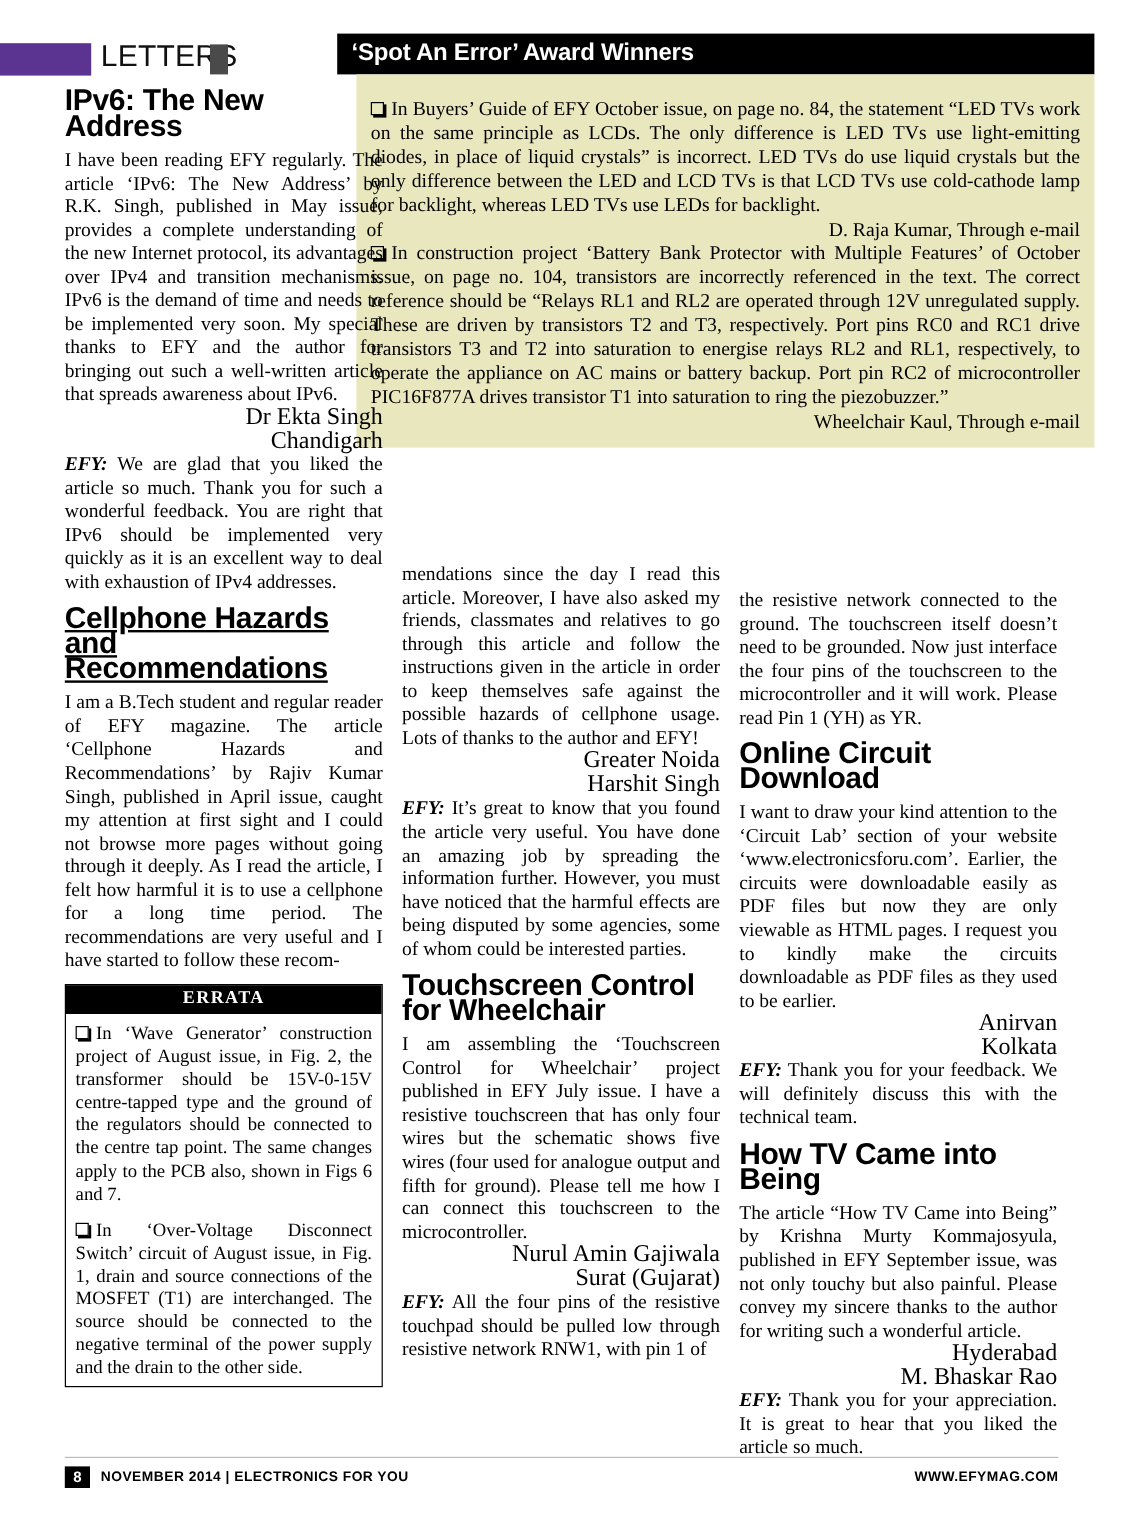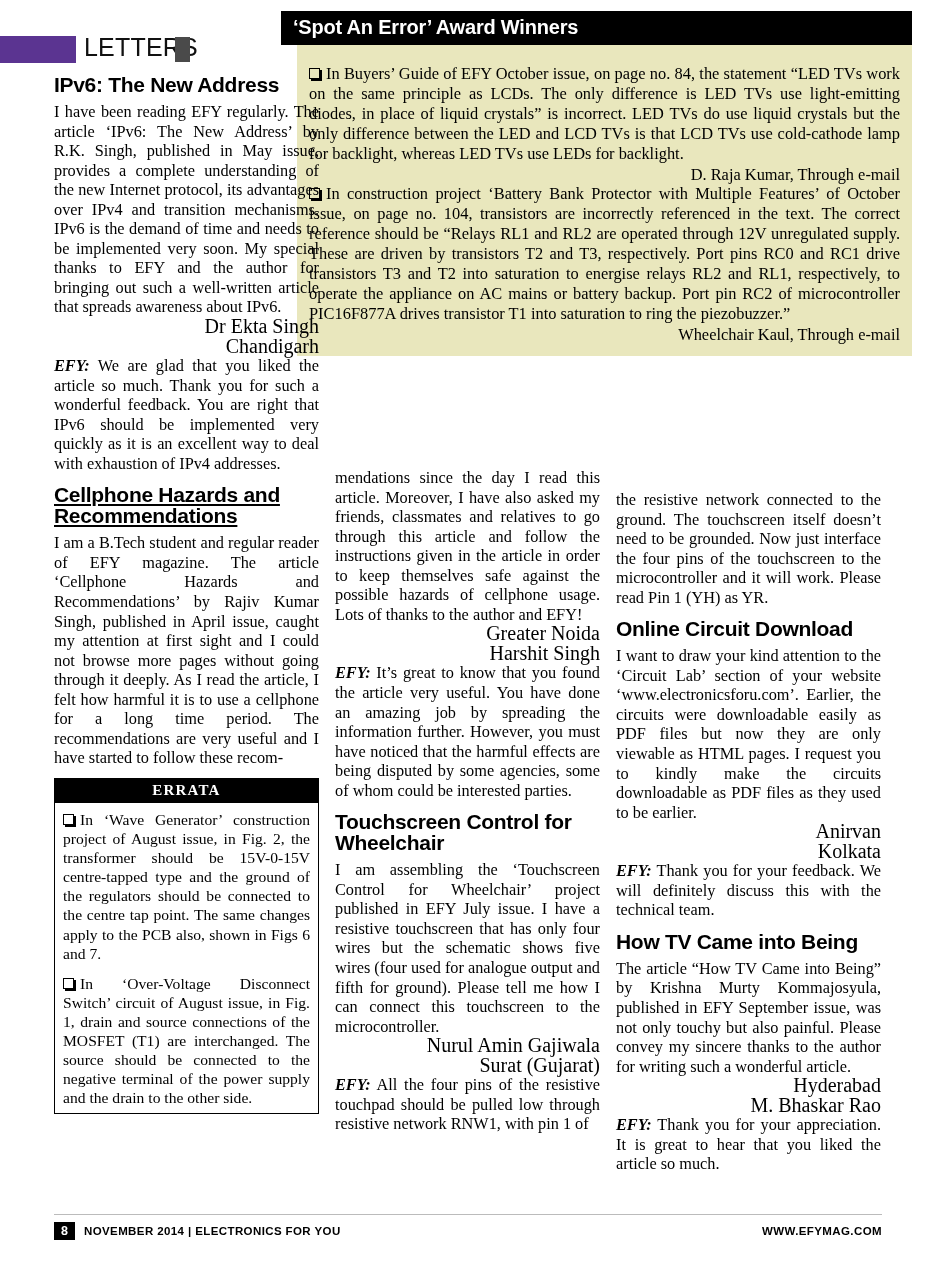--- a/index.html
+++ b/index.html
@@ -49,21 +49,21 @@
     width: 265px;
   }
   #col1 { left: 0;   top: 0;   }
   #col2 { left: 281px; top: 394px; }
   #col3 { left: 562px; top: 416px; }
 
   
   h2.head {
     font-family: "Liberation Sans", sans-serif;
     font-weight: bold;
-    font-size: 21px;
+    font-size: 25px;
     line-height: 21px;
     margin: 0 0 7px 0;
     letter-spacing: -0.3px;
   }
 
   p.body {
     font-family: "Liberation Serif", serif;
     font-size: 16.3px;
     line-height: 19.55px;
     text-align: justify;
@@ -98,21 +98,21 @@
     letter-spacing: 1.2px;
     padding: 3px 0 4px 0;
   }
   .errata-body { padding: 7px 8px 6px 8px; }
   .errata-body p.body { font-size: 15.6px; line-height: 19.1px; }
   .errata-body p.body + p.body { margin-top: 11px; }
 
   
   #award-box {
     position: absolute;
-    left: 281px; top: 11px;
+    left: 281px; top: 28px;
     width: 631px;
   }
   .award-head {
     background: #000;
     color: #fff;
     font-family: "Liberation Sans", sans-serif;
     font-weight: bold;
     font-size: 20px;
     letter-spacing: -0.2px;
     padding: 5px 0 6px 12px;

